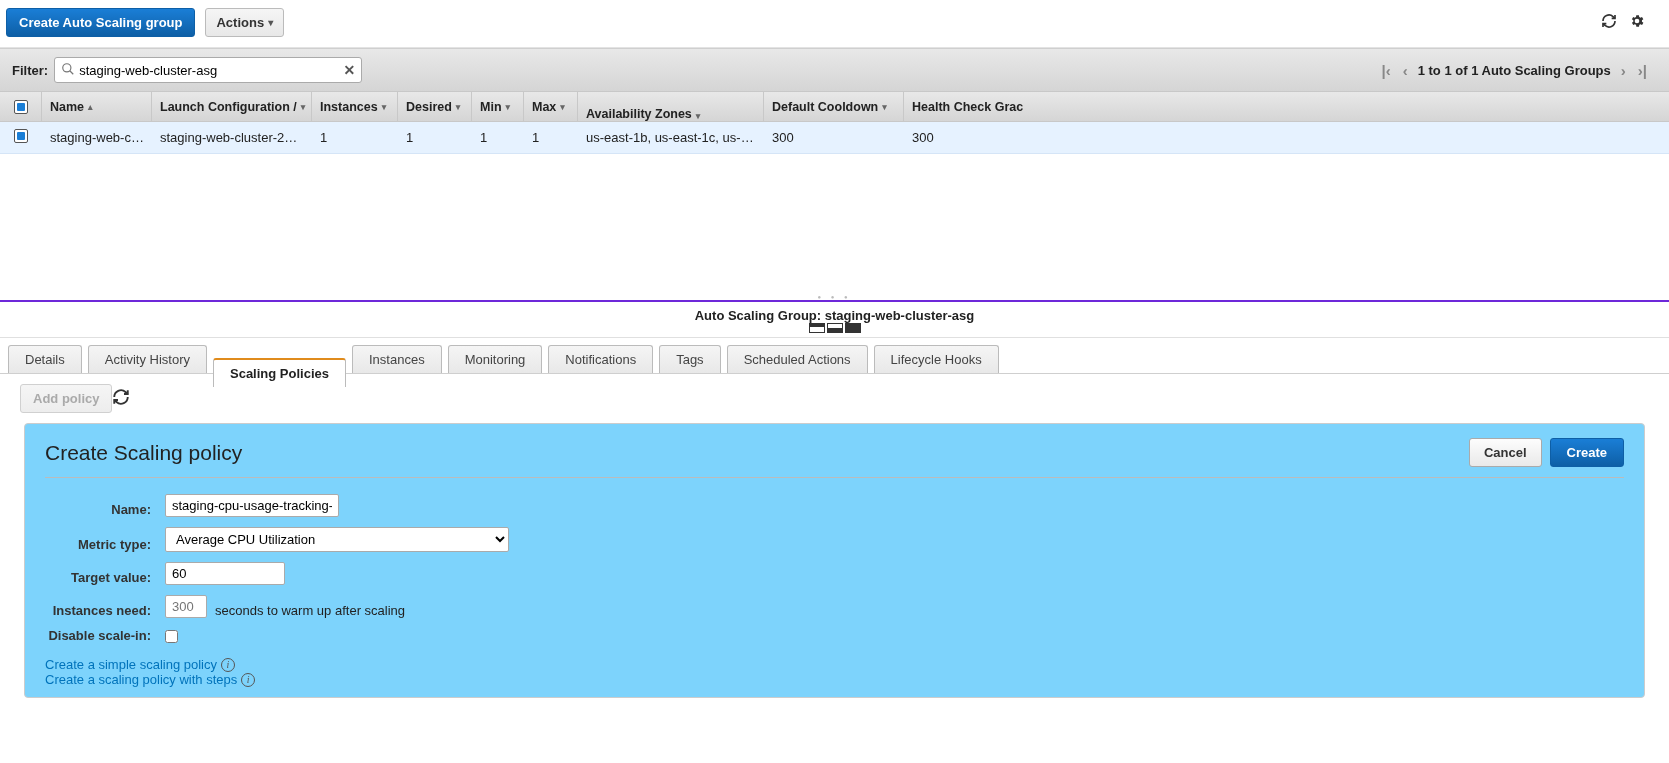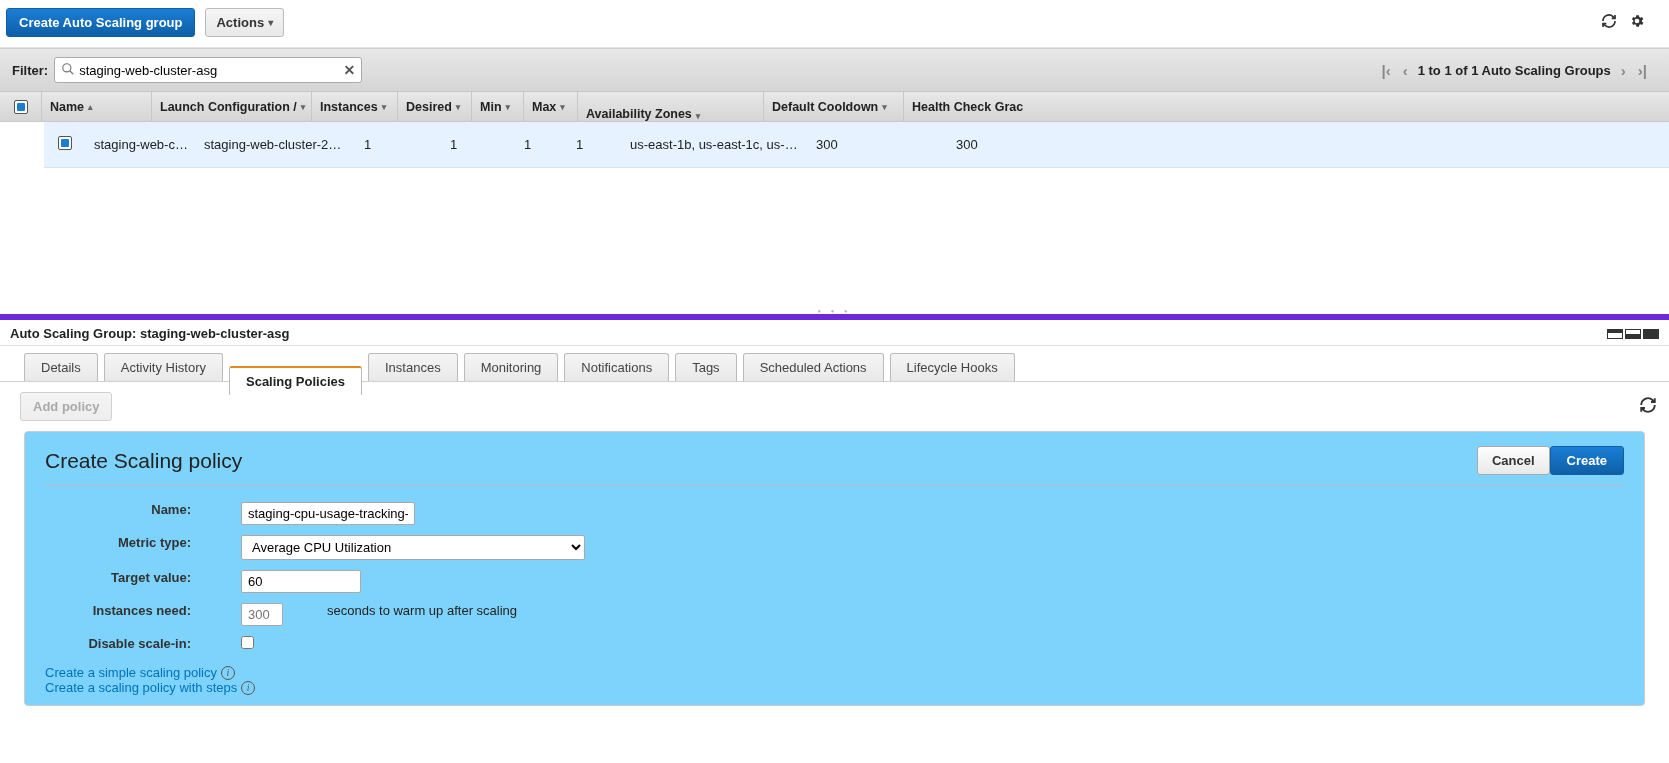--- a/index.html
+++ b/index.html
@@ -118,24 +118,23 @@
     position: absolute;
     inset: 2px;
     background: #1a7ed6;
     border-radius: 1px;
   }
 
   
   .table-row {
     display: flex;
     align-items: center;
-    height: 46px;
+    height: 32px;
     background: #e6f2ff;
     border-bottom: 1px solid #d5e5f7;
-    margin-left: 44px;
   }
   .td {
     padding: 0 8px;
     font-size: 13px;
     white-space: nowrap;
     overflow: hidden;
     text-overflow: ellipsis;
   }
   .td-check { width: 42px; text-align: center; }
 
@@ -148,22 +147,23 @@
     letter-spacing: 4px;
     margin-top: 140px;
   }
 
   
   .panel-header {
     display: flex;
     justify-content: space-between;
     align-items: center;
     padding: 6px 10px 4px 10px;
-    border-top: 6px solid #6d28d9;
+    border-top: 2px solid #6d28d9;
     border-bottom: 1px solid #e0e0e0;
+    flex-direction: column;
   }
   .panel-header-title { font-weight: bold; font-size: 13px; }
   .panel-header-right { display:flex; gap:2px; }
   .pane-btn {
     width: 16px; height: 10px;
     border: 1px solid #333;
     display:inline-block;
     position:relative;
   }
   .pane-btn.half::after{
@@ -171,21 +171,21 @@
   }
   .pane-btn.full{ background:#333;}
   .pane-btn.min::after{
     content:''; position:absolute; left:0; right:0; top:0; height:3px; background:#333;
   }
 
   
   .tabs-row {
     display: flex;
     align-items: flex-end;
-    padding-left: 24px;
+    padding-left: 8px;
     border-bottom: 1px solid #cfcfcf;
     gap: 6px;
     height: 36px;
     padding-top: 6px;
   }
   .tab {
     background: linear-gradient(#f5f5f5, #e8e8e8);
     border: 1px solid #bbb;
     border-bottom: none;
     padding: 6px 16px;
@@ -200,21 +200,21 @@
     font-weight: bold;
     color: #222;
     position: relative;
     top: 14px;
   }
 
   
   .policy-toolbar {
     padding: 10px 12px 6px 20px;
     display: flex;
-    justify-content: space-between;
+    justify-content: flex-start;
     align-items: center;
   }
   .btn-disabled {
     background: linear-gradient(#f5f5f5, #ededed);
     color: #aaa;
     font-weight: bold;
     border: 1px solid #d0d0d0;
     border-radius: 3px;
     padding: 6px 12px;
     cursor: default;
@@ -231,21 +231,21 @@
   }
   .form-head {
     display: flex;
     justify-content: space-between;
     align-items: center;
     border-bottom: 1px solid #bbb;
     padding-bottom: 10px;
     margin-bottom: 16px;
   }
   .form-head h2 { font-size: 21px; font-weight: normal; color: #222; }
-  .form-head-btns { display: flex; }
+  .form-head-btns { display: flex; gap: 8px; }
   .btn-default {
     background: linear-gradient(#fdfdfd, #e9e9e9);
     color: #333;
     font-weight: bold;
     border: 1px solid #aaa;
     border-radius: 3px;
     padding: 6px 14px;
     cursor: pointer;
     font-size: 13px;
   }
@@ -255,24 +255,22 @@
     font-weight: bold;
     border: 1px solid #0e5fa6;
     border-radius: 3px;
     padding: 6px 16px;
     cursor: pointer;
     font-size: 13px;
   }
 
   .form-row {
     display: flex;
-    align-items: flex-start;
+    align-items: flex-end;
     margin-bottom: 10px;
-    margin-left: 40px;
-    gap: 36px;
   }
   .form-row label.fld {
     width: 120px;
     text-align: right;
     font-weight: bold;
     font-size: 13px;
     color: #333;
     padding-right: 14px;
   }
   .form-row input[type=text] {

